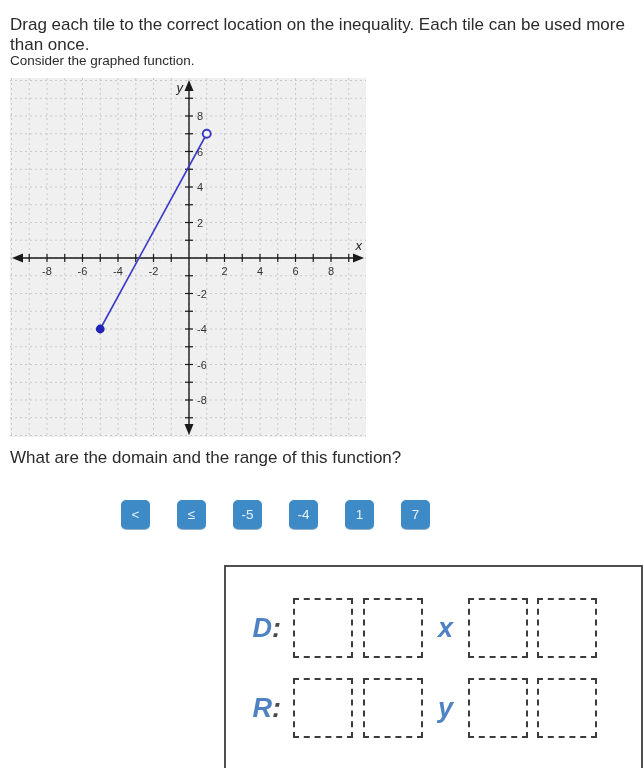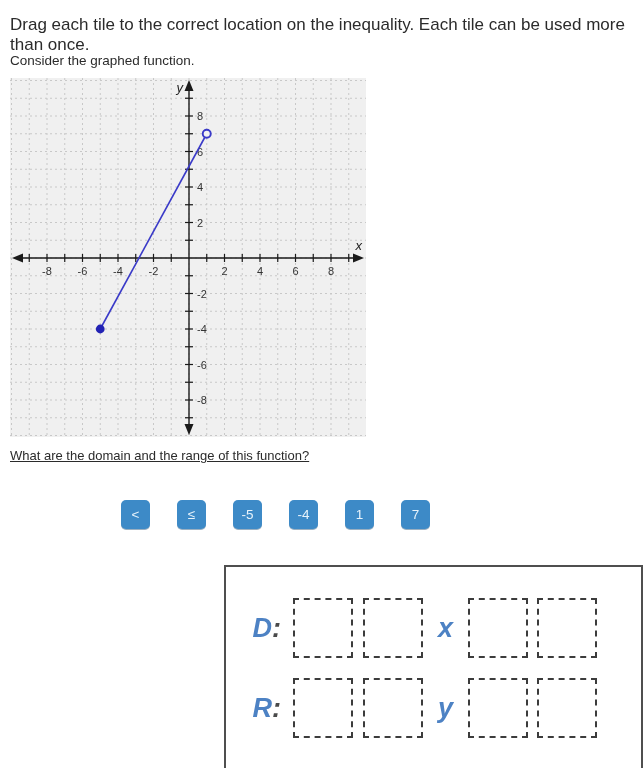--- a/index.html
+++ b/index.html
@@ -9,21 +9,21 @@
     font-family:"Liberation Sans","DejaVu Sans",sans-serif;
     color:var(--text,#2b2b2b);
   }
   .instruction{position:absolute;left:10px;top:15px;font-size:17px;}
   .prompt{position:absolute;left:10px;top:53px;font-size:13.5px;}
   .graph{
     position:absolute;left:10px;top:78px;width:356px;height:359px;
     background:var(--grid-bg,#f0f0f0);
   }
   .graph svg{display:block;}
-  .question{position:absolute;left:10px;top:448px;font-size:13px;text-decoration:underline;}
+  .question{position:absolute;left:10px;top:448px;font-size:17px;}
   .tiles{position:absolute;left:121px;top:500px;display:flex;gap:27px;}
   .tile{
     width:29px;height:29px;border-radius:5px;
     background:var(--tile-bg,#3d8ac7);
     color:var(--tile-text,#e8f3fb);
     font-size:13.5px;display:flex;align-items:center;justify-content:center;
     box-shadow:0 1px 0 rgba(30,80,120,.45);
     cursor:grab;user-select:none;
   }
   .answer-box{

